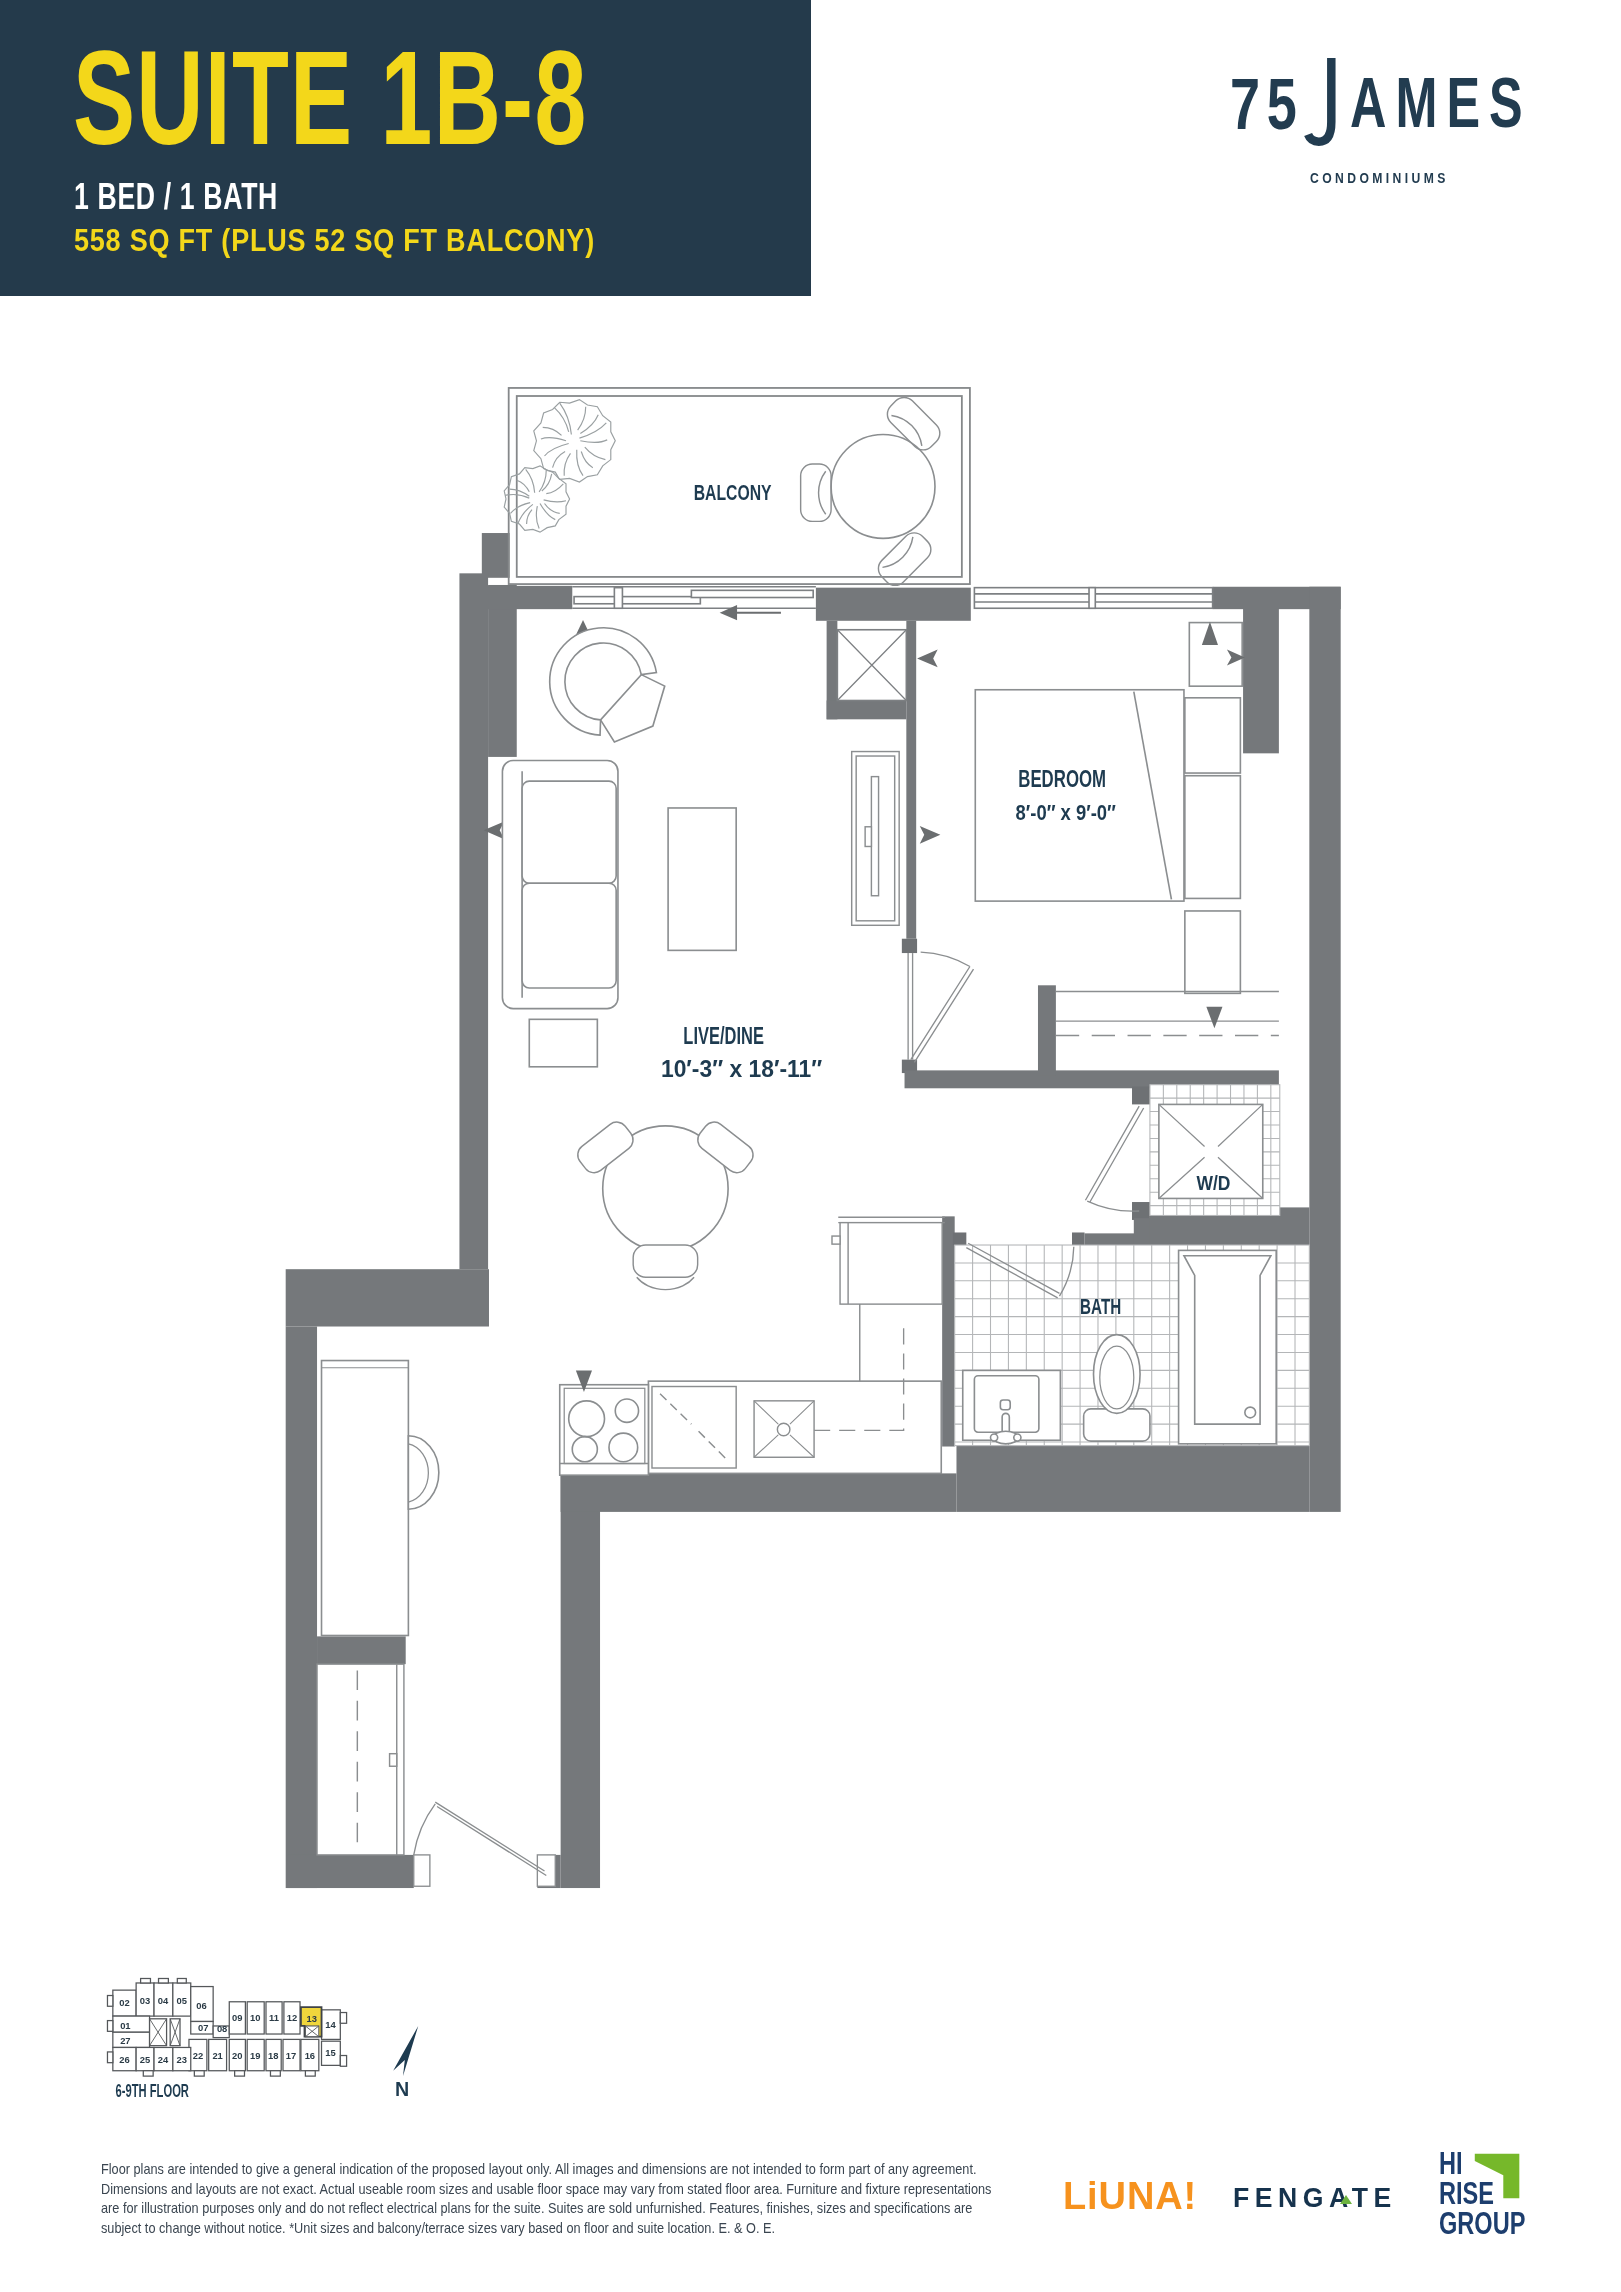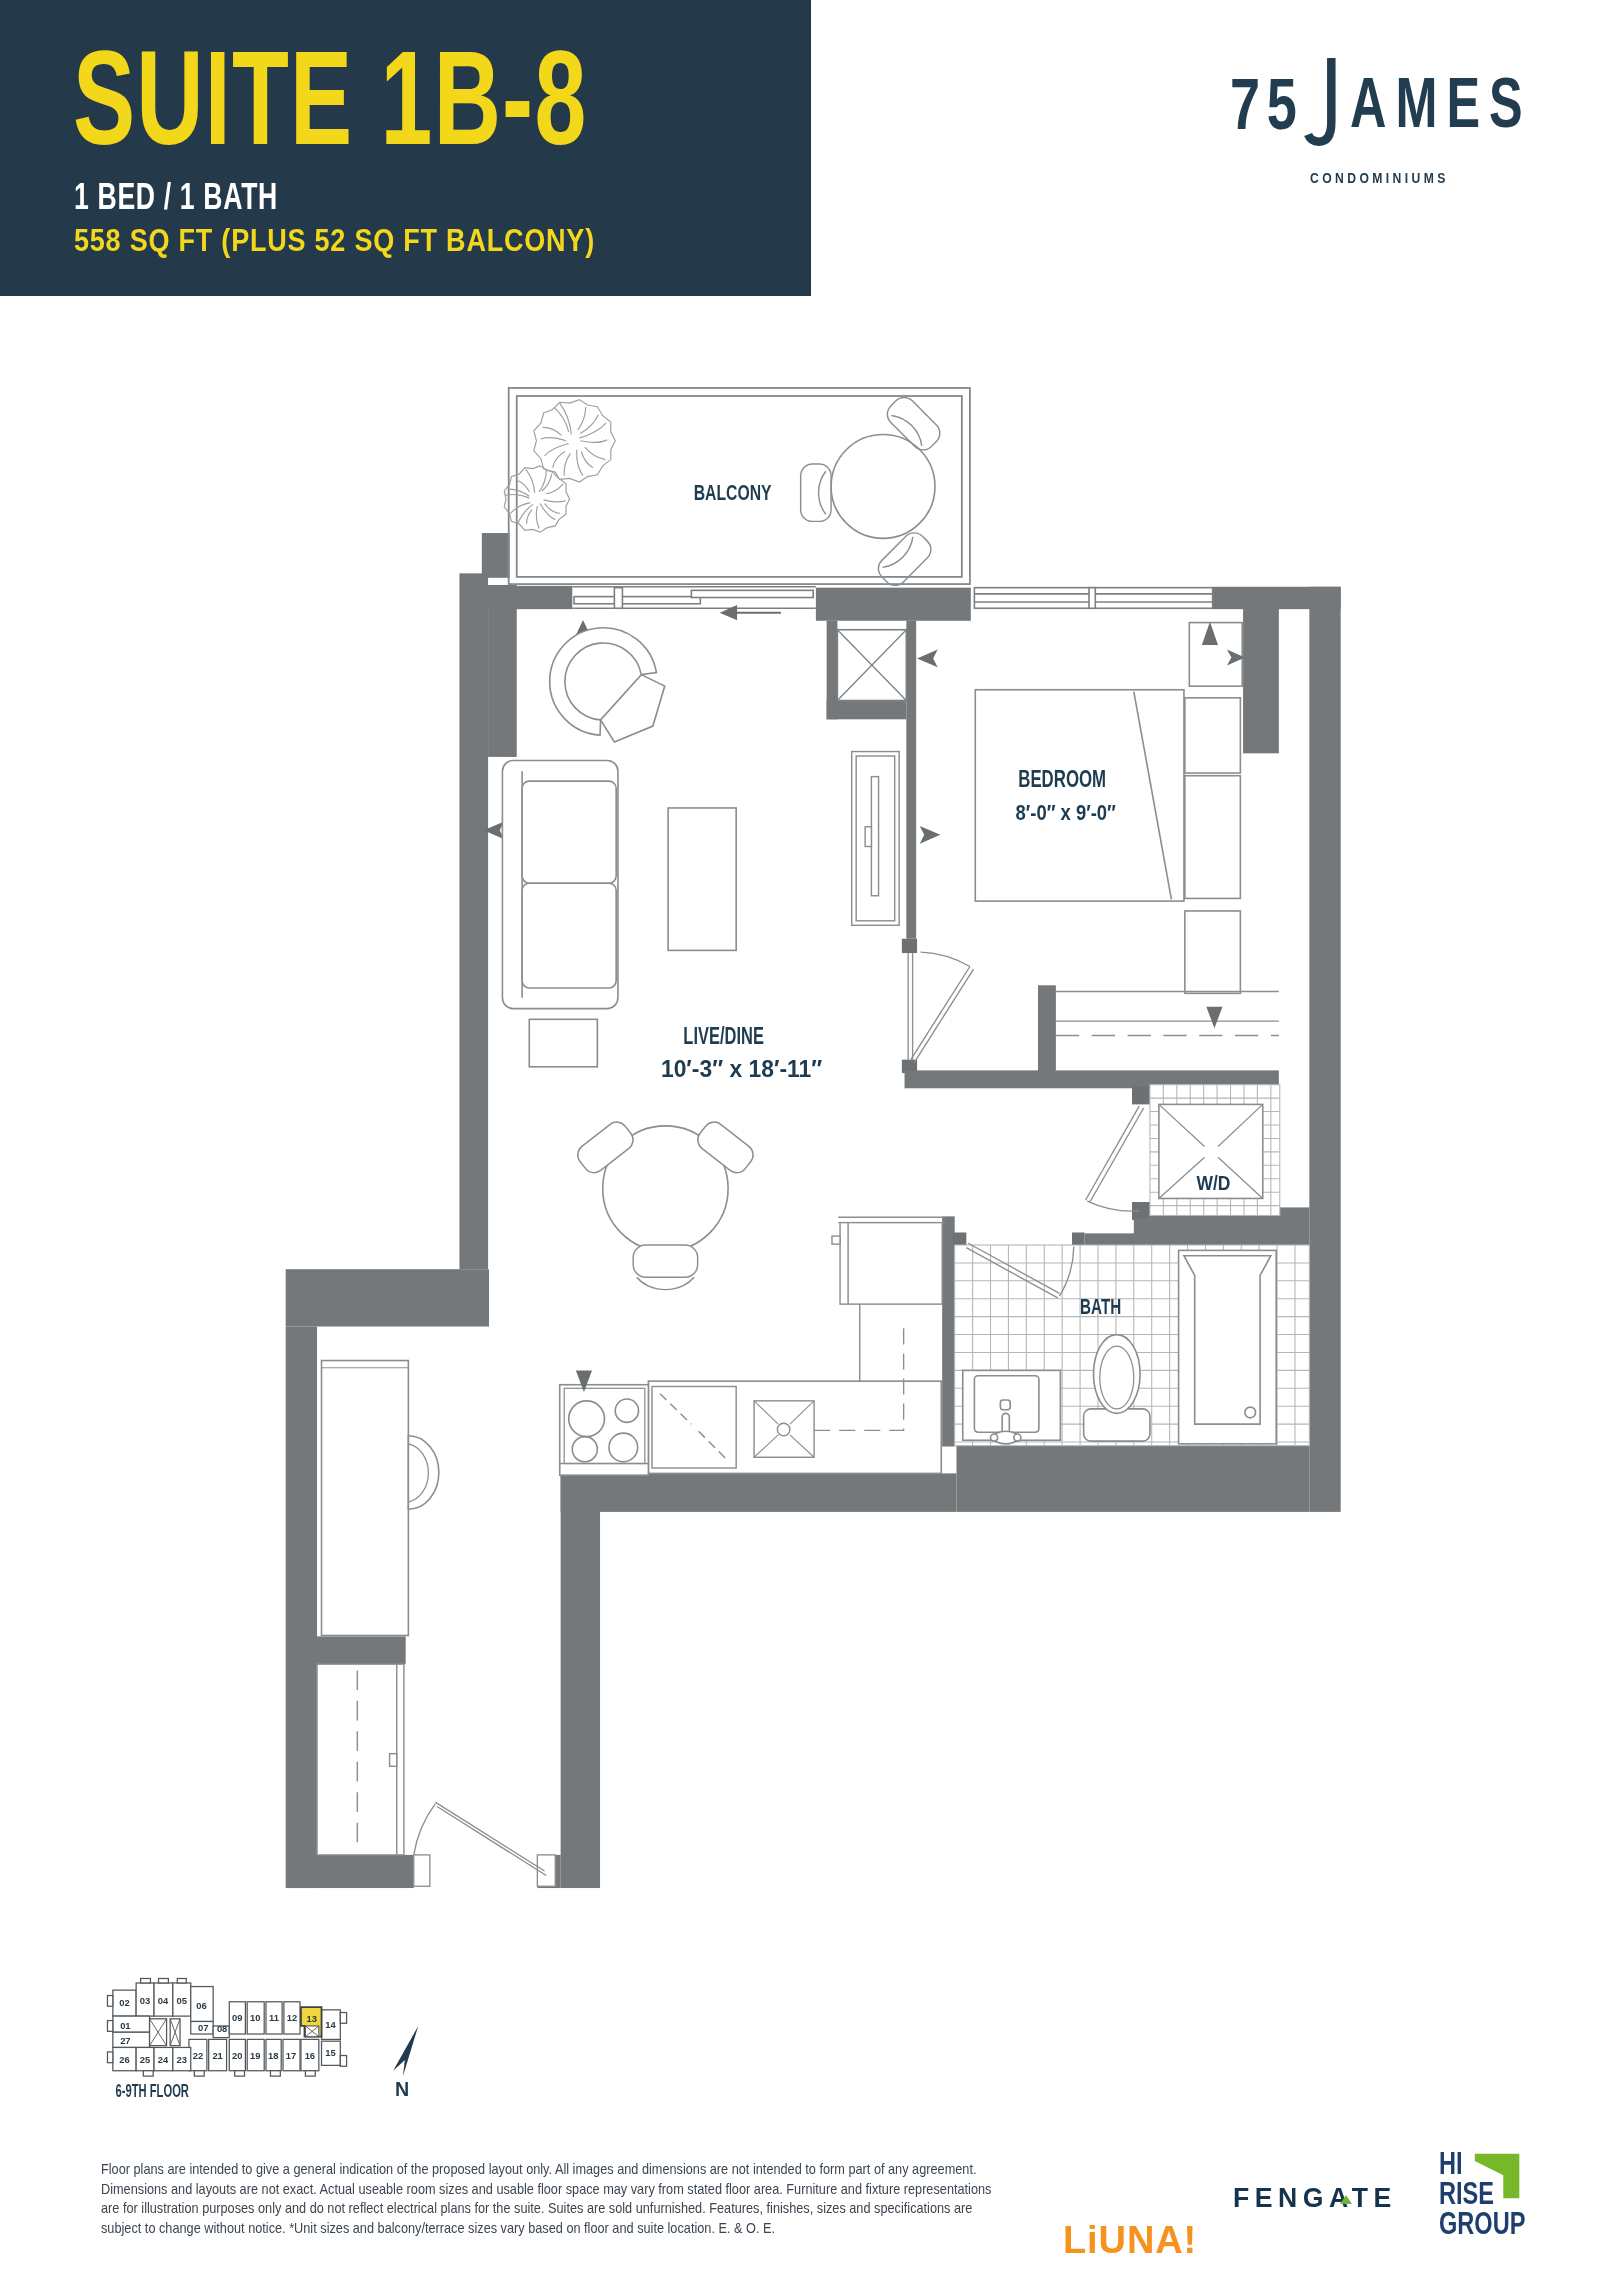--- a/index.html
+++ b/index.html
@@ -439,21 +439,21 @@
 </g>
 </svg>
 
 <div class="abs cond" style="left:101px;top:2160px;font-size:14.3px;color:#3a4550;line-height:19.7px;transform:scaleX(0.89);white-space:nowrap;">
 Floor plans are intended to give a general indication of the proposed layout only. All images and dimensions are not intended to form part of any agreement.<br>
 Dimensions and layouts are not exact. Actual useable room sizes and usable floor space may vary from stated floor area. Furniture and fixture representations<br>
 are for illustration purposes only and do not reflect electrical plans for the suite. Suites are sold unfurnished. Features, finishes, sizes and specifications are<br>
 subject to change without notice. *Unit sizes and balcony/terrace sizes vary based on floor and suite location. E. &amp; O. E.
 </div>
 
-<div class="abs cond" style="left:1063px;top:2175px;font-size:38px;font-weight:800;color:#f6921e;letter-spacing:0.9px;transform:scaleX(1);white-space:nowrap;margin-top:44px;">LiUNA!</div>
+<div class="abs cond" style="left:1063px;top:2175px;font-size:38px;font-weight:800;color:#f6921e;letter-spacing:0.9px;transform:scaleX(1);white-space:nowrap;">LiUNA!</div>
 
 <div class="abs cond" style="left:1233px;top:2182px;font-size:28px;font-weight:bold;color:#16334d;letter-spacing:5.8px;transform:scaleX(0.95);white-space:nowrap;">FENGATE</div>
 
 <div class="abs" style="left:1340px;top:2195px;width:0;height:0;border-left:6.3px solid transparent;border-right:6.3px solid transparent;border-bottom:9px solid #6cb33f;"></div>
 
 <div class="abs cond" style="left:1439px;top:2149px;font-size:31px;font-weight:800;color:#1d3e6e;line-height:30px;transform:scaleX(0.76);white-space:nowrap;">HI<br>RISE<br>GROUP</div>
 <svg class="abs" style="left:1473px;top:2152px;" width="49" height="49" viewBox="0 0 55 55">
   <polygon points="2,2 52,2 52,52 34,52 34,26 2,10" fill="#76b82a"></polygon>
 </svg>
 

